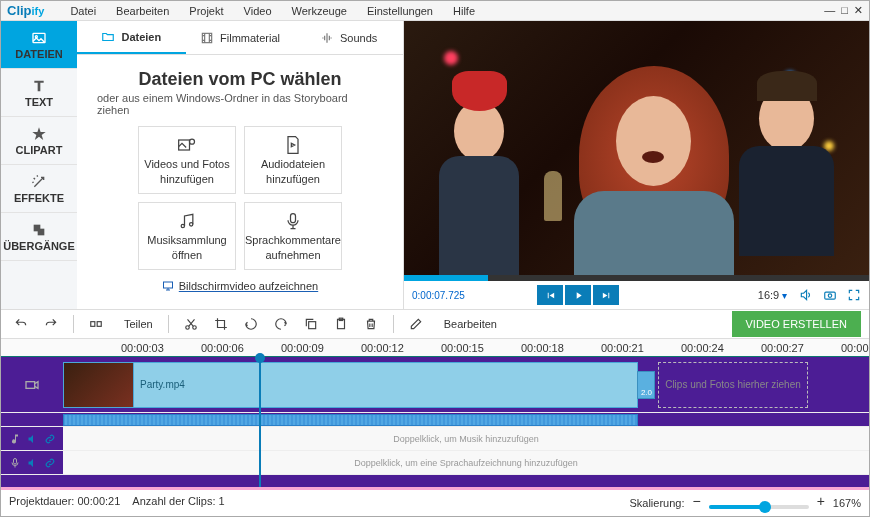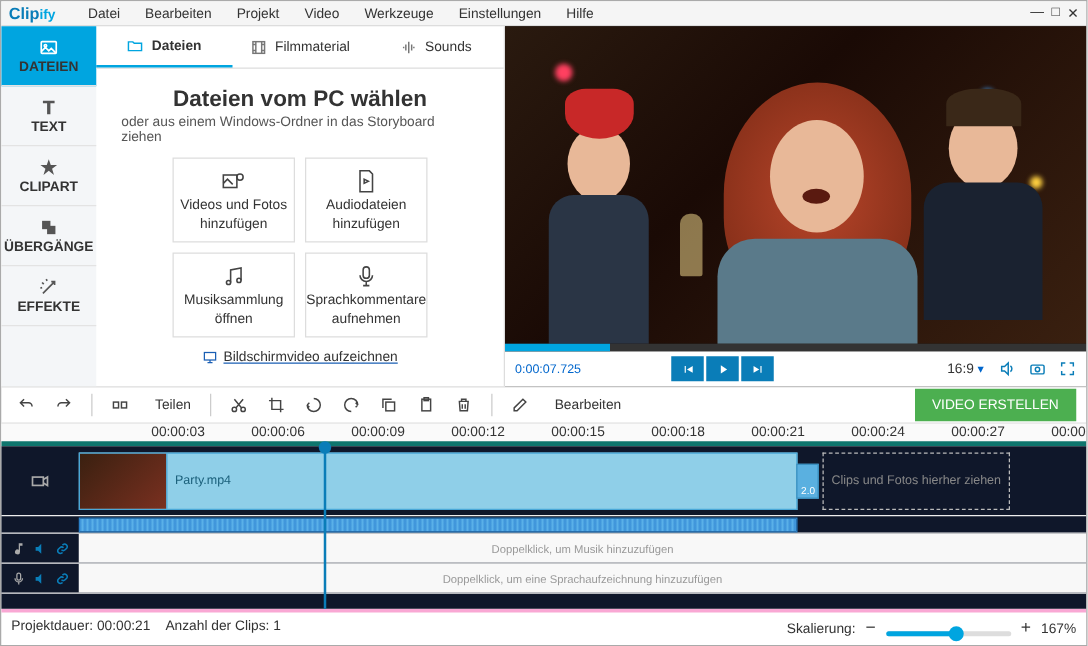--- a/index.html
+++ b/index.html
@@ -40,25 +40,25 @@
 .tc{font-size:10px;color:#0066cc}
 .pbtngrp{display:flex;gap:2px;margin:0 auto}
 .pb{width:26px;height:20px;background:#0a7db8;display:flex;align-items:center;justify-content:center;cursor:pointer}
 .pb svg{fill:#fff;width:11px;height:11px}
 .aspect{font-size:10px;color:#0066cc;margin-left:auto}
 .toolbar{height:30px;border-top:1px solid #ddd;border-bottom:1px solid #ddd;display:flex;align-items:center;padding:0 8px;gap:6px}
 .tbtn{padding:3px 5px;cursor:pointer;display:flex;align-items:center;gap:21px;color:#444}
 .tbtn svg{width:14px;height:14px}
 .sep{width:1px;height:18px;background:#ccc;margin:0 4px}
 .make{margin-left:auto;background:#4caf50;color:#fff;font-weight:normal;padding:7px 14px;font-size:11px;cursor:pointer}
-.ruler{height:18px;background:#fafafa;display:flex;align-items:center;padding-left:62px;position:relative;border-bottom:4px solid #0f766e;font-size:9px;color:#777}
+.ruler{height:18px;background:#fafafa;display:flex;align-items:center;padding-left:62px;position:relative;border-bottom:1px solid #0f766e;font-size:9px;color:#777}
 .ruler span{position:absolute}
 .playhead{position:absolute;left:258px;top:0;width:2px;height:130px;background:#0a7db8;z-index:5}
 .playhead::before{content:"";position:absolute;top:-4px;left:-4px;width:10px;height:10px;background:#0a7db8;border-radius:50%}
-.timeline{height:130px;background:#0f172a;position:relative}
+.timeline{height:130px;background:#4c1d95;position:relative}
 .track{display:flex;align-items:center;border-bottom:1px solid #eee}
 .thead{width:62px;display:flex;align-items:center;justify-content:center;gap:6px;color:#aaa;align-self:stretch}
 .vtrack{height:56px}
 .vclip{height:46px;margin:5px 0;background:#8fcfe8;border:1px solid #4aa8d8;position:relative;width:575px;display:flex;align-items:center}
 .thumb{width:70px;height:100%;background:linear-gradient(135deg,#3a2010,#7a3020);border-right:1px solid #4aa8d8}
 .clipname{font-size:10px;color:#1a5f7a;margin-left:6px}
 .endcap{position:absolute;right:-18px;top:8px;width:18px;height:28px;background:#5ab0e0;border:1px solid #3a90c0}
 .wave{height:12px;background:repeating-linear-gradient(90deg,#3a90d8 0,#5ab0e8 2px,#3a90d8 4px);width:575px;border:1px solid #2a80c8}
 .drop{margin-left:20px;width:150px;height:46px;border:1px dashed #bbb;display:flex;align-items:center;justify-content:center;text-align:right;font-size:10px;color:#888}
 .atrack,.vtrack2{height:24px}
@@ -106,31 +106,31 @@
         </svg>
       <span>TEXT</span>
     </div>
     <div class="sbtn">
       <svg viewBox="0 0 24 24" fill="#555">
           <path d="M12 2l2.4 7h7.6l-6 4.5 2.3 7.5L12 16l-6.3 5 2.3-7.5-6-4.5h7.6z"></path>
         </svg>
       <span>CLIPART</span>
     </div>
     <div class="sbtn">
+      <svg viewBox="0 0 24 24" fill="none" stroke="#555" stroke-width="2">
+          <path d="M5 19L19 5M15 5h4v4M6 8l-2-2M10 4l-1-2M4 12l-2 1"></path>
+        </svg>
+      <span>EFFEKTE</span>
+    </div>
+    <div class="sbtn">
       <svg viewBox="0 0 24 24" fill="#555">
           <rect x="4" y="4" width="10" height="10"></rect>
           <rect x="10" y="10" width="10" height="10"></rect>
         </svg>
       <span>ÜBERGÄNGE</span>
-    </div>
-    <div class="sbtn">
-      <svg viewBox="0 0 24 24" fill="none" stroke="#555" stroke-width="2">
-          <path d="M5 19L19 5M15 5h4v4M6 8l-2-2M10 4l-1-2M4 12l-2 1"></path>
-        </svg>
-      <span>EFFEKTE</span>
     </div>
   </div>
 
   <div class="panel">
     <div class="ptabs">
       <div class="ptab active">
         <svg width="14" height="14" viewBox="0 0 24 24" fill="none" stroke="#00a5e0" stroke-width="2">
             <path d="M3 6h6l2 2h10v10H3z"></path>
           </svg>
         <span>Dateien</span>

